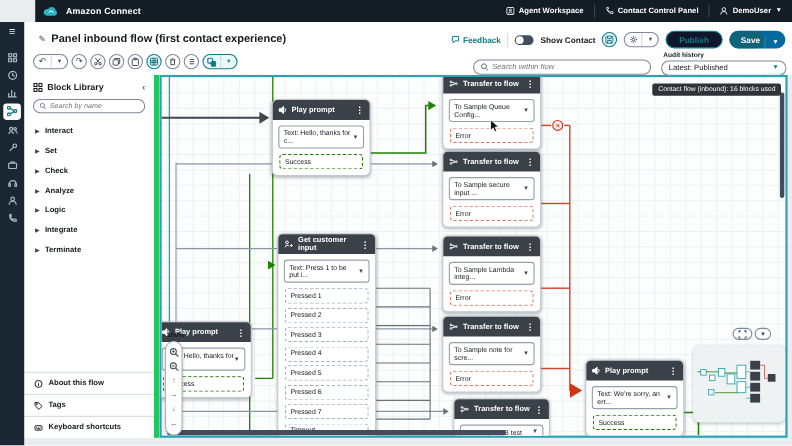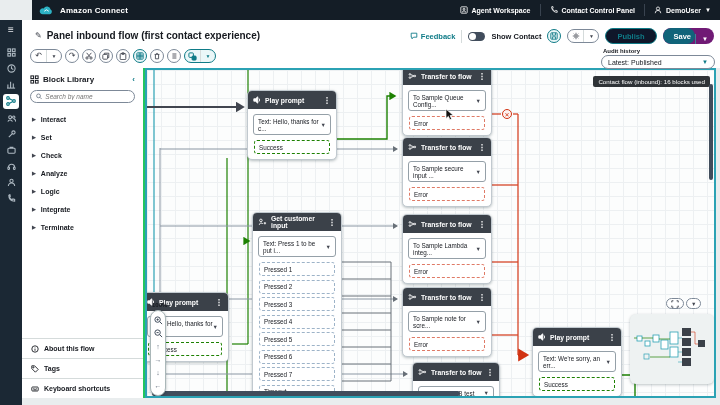--- a/index.html
+++ b/index.html
@@ -39,32 +39,32 @@
   .glyph { font-size:8px; line-height:1; }
   .hdr-right { position:absolute; right:6px; top:8px; display:flex; align-items:center; gap:6px; }
   .feedback { display:flex; align-items:center; gap:3px; color:#0f7b87; font-size:7.5px; font-weight:bold; cursor:pointer; }
   .vdiv { width:1px; height:13px; background:#d5dbdb; }
   .toggle { width:17px; height:9px; background:#414d5c; border-radius:5px; position:relative; cursor:pointer; }
   .toggle .knob { position:absolute; left:1px; top:1px; width:7px; height:7px; border-radius:50%; background:#fff; }
   .metrics-lbl { font-size:7.5px; font-weight:bold; }
   .btn { height:16px; border-radius:9px; display:flex; align-items:center; justify-content:center; font-size:7.5px; font-weight:bold; cursor:pointer; }
   .btn.publish { border:1.5px solid #0f7b87; color:#0f7b87; background:#0f172a; padding:0 11px; }
   .btn.save { background:#10647a; color:#fff; padding:0 4px 0 11px; }
-  .save-split { display:flex; align-items:flex-end; background:#701a75; border-radius:9px; overflow:hidden; height:16px; }
+  .save-split { display:flex; align-items:flex-end; background:#0369a1; border-radius:9px; overflow:hidden; height:16px; }
   .save-split .caret { color:#fff; font-size:6px; padding:0 6px; border-left:1px solid #3f8296; height:10px; display:flex; align-items:center; cursor:pointer; }
   .search-flow { position:absolute; left:408px; top:34px; width:162px; height:14px; border:1px solid #7d8998; border-radius:8px; background:#fff; display:flex; align-items:center; gap:3px; padding:0 6px; z-index:36; }
   .search-flow input { border:none; outline:none; width:100%; font-size:7px; font-style:italic; color:#5f6b7a; font-family:inherit; background:transparent; }
   .mag { color:#5f6b7a; }
   .audit { position:absolute; right:5px; top:28px; width:114px; z-index:36; }
   .audit-lbl { font-size:6px; font-weight:bold; margin:0 0 1px 2px; }
   .audit-sel { height:14px; border:1px solid #7d8998; border-radius:7px; background:#fff; display:flex; align-items:center; padding:0 6px; font-size:7px; cursor:pointer; }
   .audit-sel .tb-caret { margin-left:auto; color:#0f7b87; }
 
   
-  .sidebar { position:absolute; left:22px; top:68px; width:123px; bottom:7px; background:#fff; border-right:2px solid #22c55e; z-index:20; display:flex; flex-direction:column; }
+  .sidebar { position:absolute; left:22px; top:68px; width:123px; bottom:7px; background:#fff; border-right:5px solid #22c55e; z-index:20; display:flex; flex-direction:column; }
   .sb-head { display:flex; align-items:center; gap:4px; padding:7px 8px 4px; font-size:8px; font-weight:bold; }
   .sb-collapse { margin-left:auto; color:#0f7b87; font-size:8px; cursor:pointer; }
   .sb-search { margin:2px 8px 7px; height:13px; border:1px solid #7d8998; border-radius:7px; display:flex; align-items:center; gap:3px; padding:0 5px; }
   .sb-search input { border:none; outline:none; width:100%; font-size:6.5px; font-style:italic; color:#5f6b7a; font-family:inherit; }
   .sb-cat { display:flex; align-items:center; gap:5px; padding:5.5px 10px; font-size:7px; font-weight:bold; cursor:pointer; }
   .sb-cat .tri { font-size:5px; color:#424650; }
   .sb-footer { margin-top:auto; }
   .sb-foot-item { display:flex; align-items:center; gap:5px; border-top:1px solid #d5dbdb; padding:5.5px 9px; font-size:7px; font-weight:bold; cursor:pointer; }
   .sb-foot-item svg { stroke:#16191f; fill:none; stroke-width:1.1; }
 
@@ -296,20 +296,27 @@
       <span class="seg">
           <span style="font-size:5px">▼</span>
         </span>
     </div>
     <span class="btn publish">Publish</span>
     <div class="save-split">
       <span class="btn save">Save</span>
       <span class="caret">▼</span>
     </div>
   </div>
+  <div class="search-flow">
+    <svg class="mag" width="8" height="8" viewBox="0 0 10 10">
+        <circle cx="4" cy="4" r="3" stroke="#5f6b7a" fill="none" stroke-width="1.2"></circle>
+        <path d="M6.3,6.3 L9,9" stroke="#5f6b7a" stroke-width="1.2"></path>
+      </svg>
+    <input placeholder="Search within flow" style="">
+  </div>
   <div class="audit">
     <div class="audit-lbl">Audit history</div>
     <div class="audit-sel">
       <span>Latest: Published</span>
       <span class="tb-caret">▼</span>
     </div>
   </div>
 </div>
 
 <div class="sidebar">

